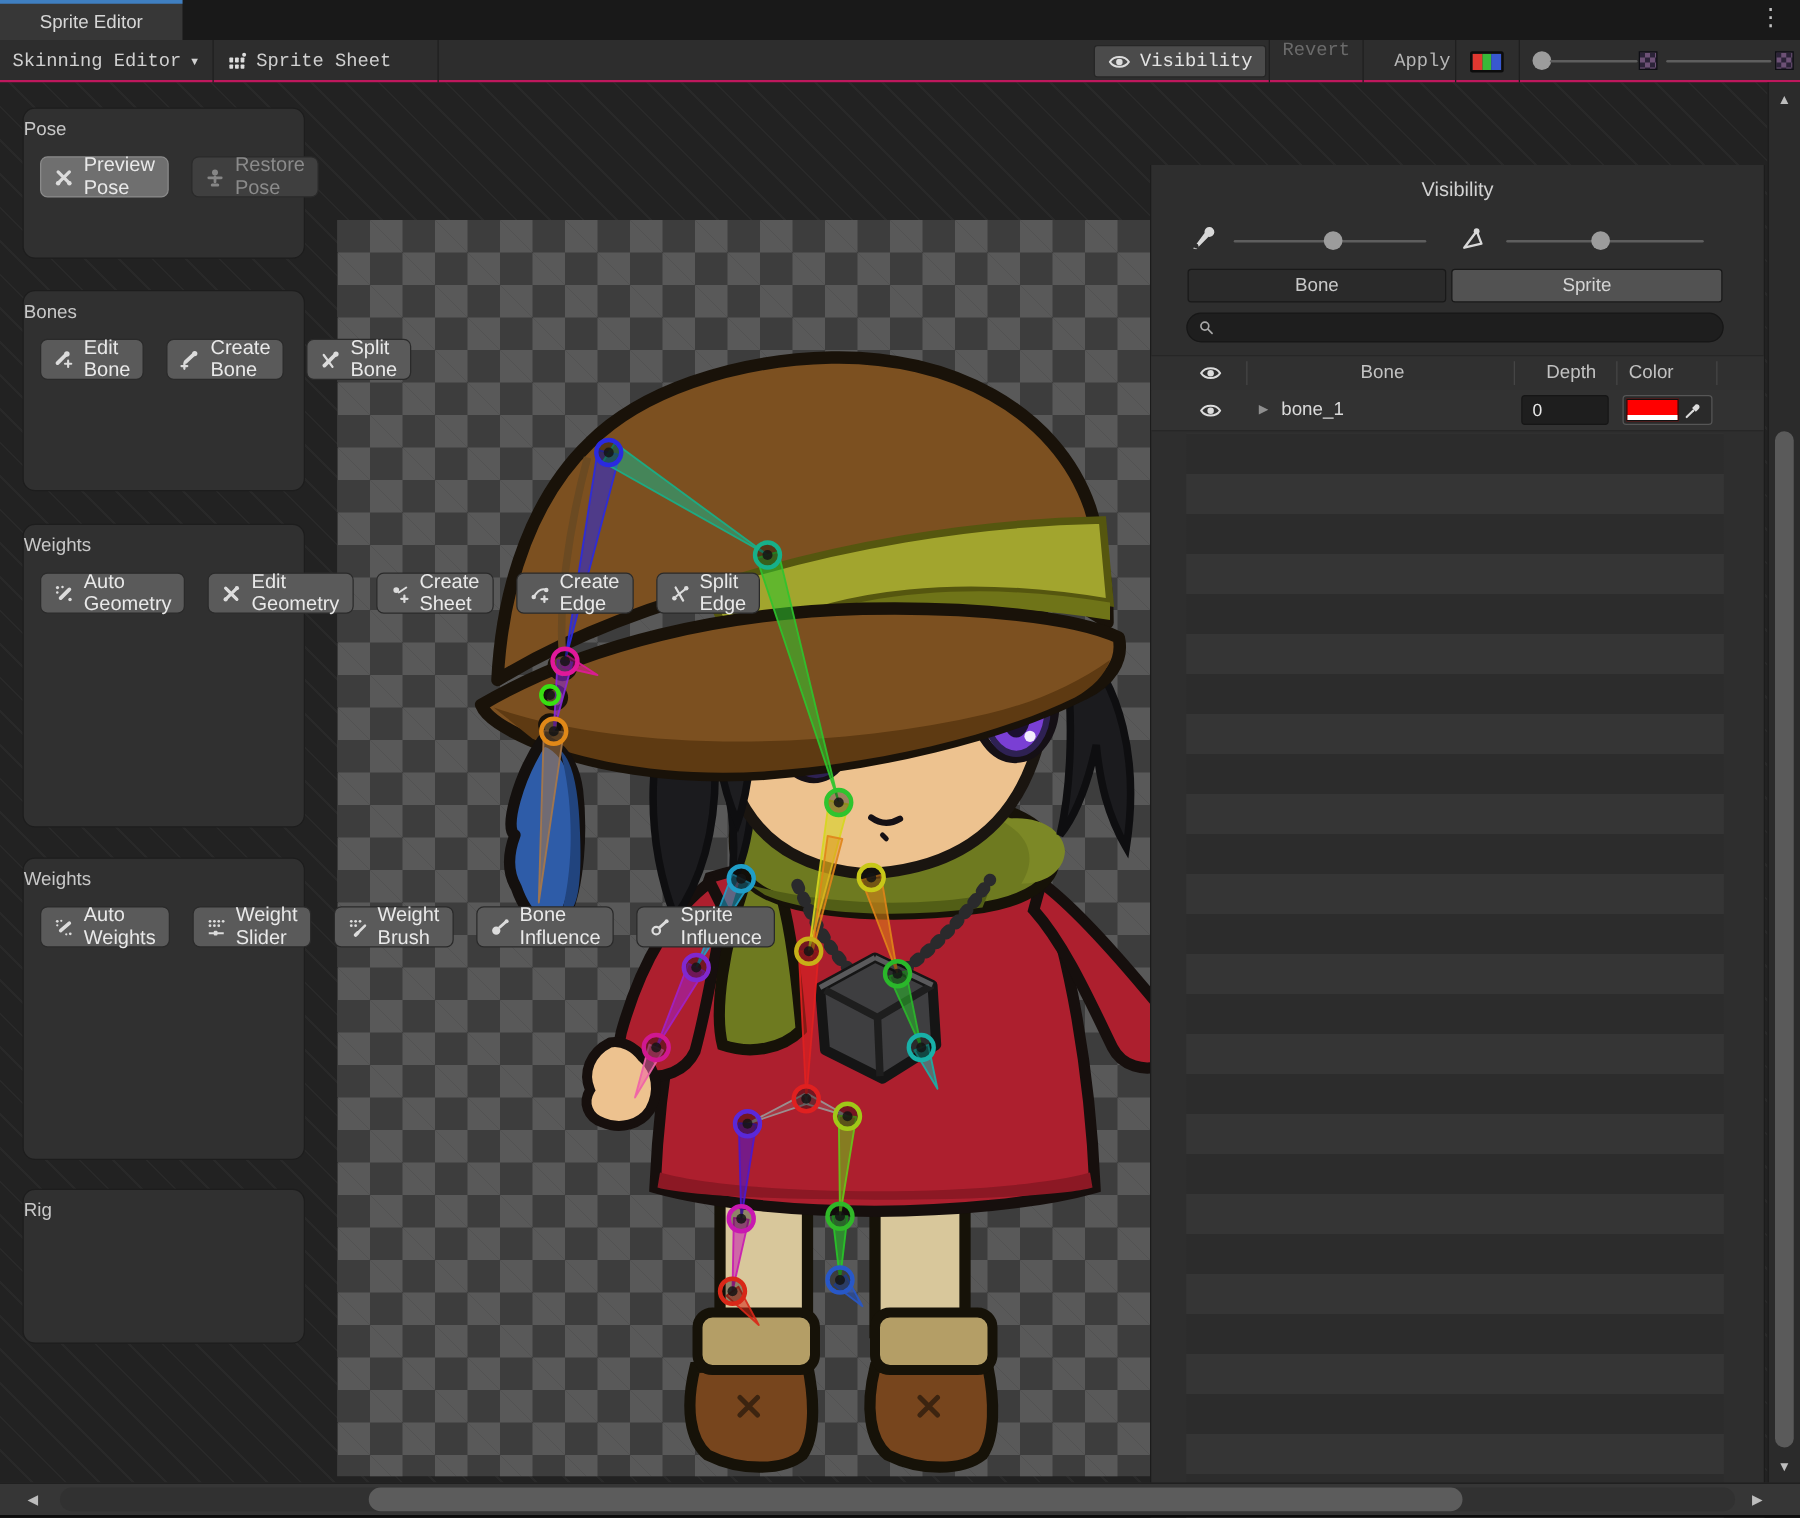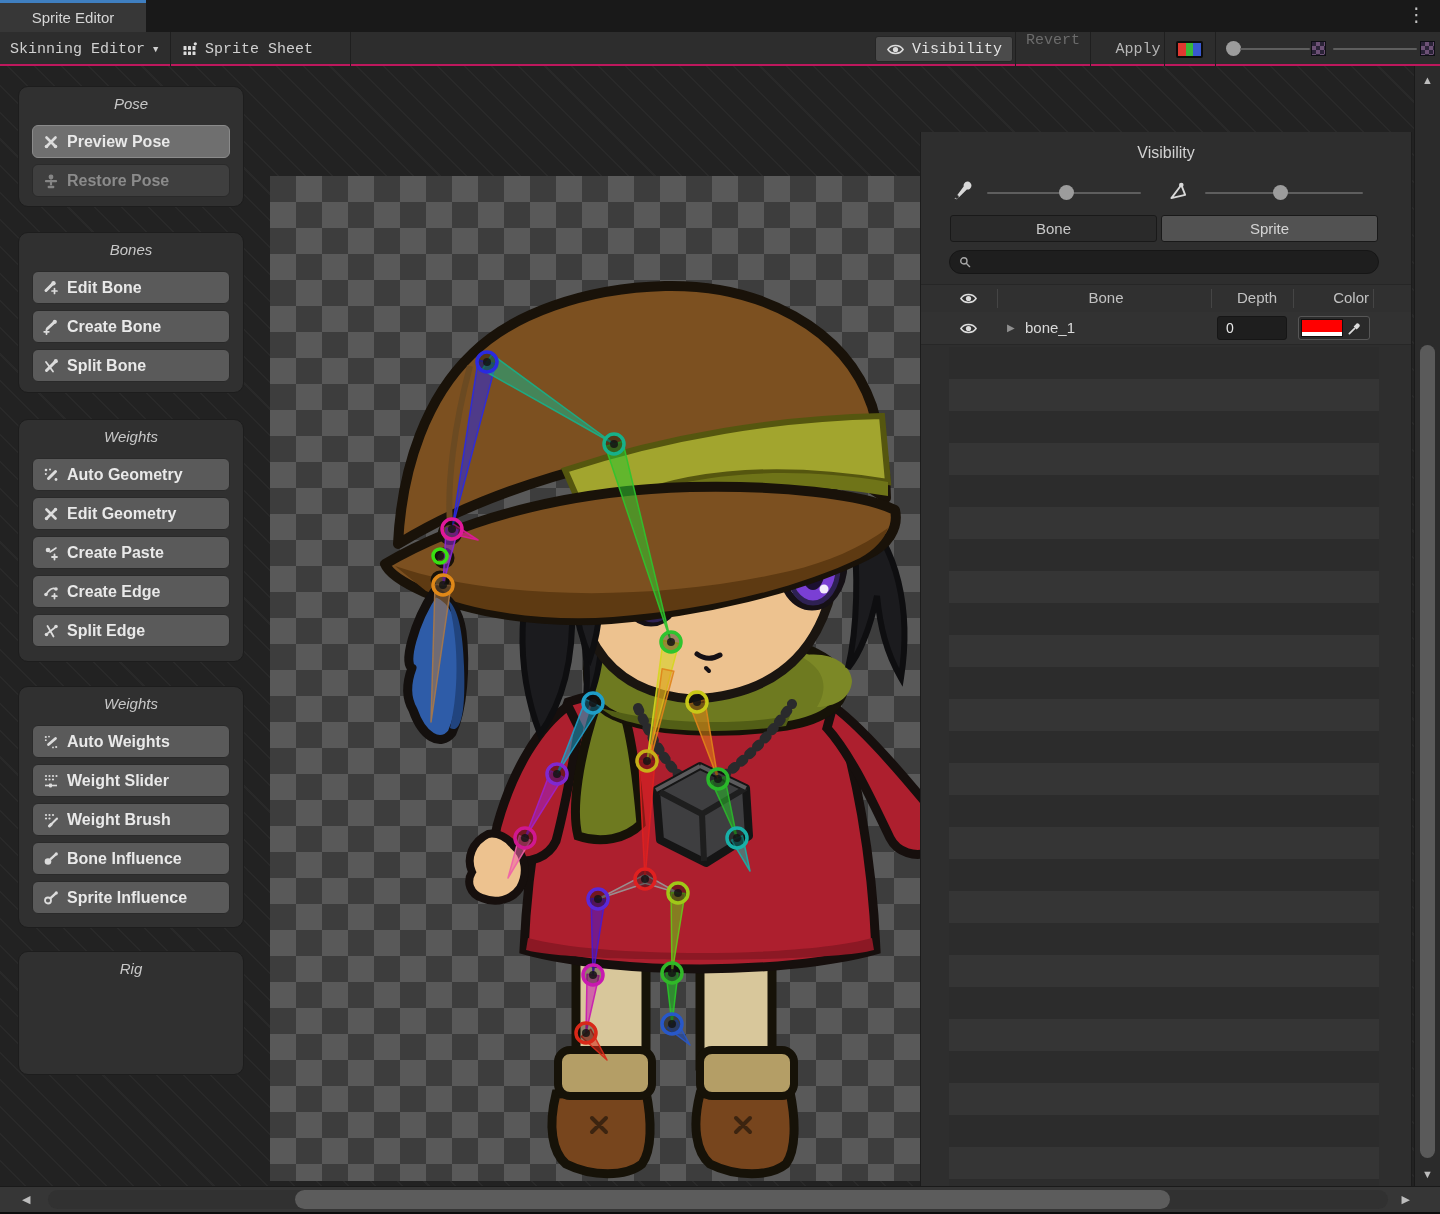--- a/index.html
+++ b/index.html
@@ -44,22 +44,22 @@
   #canvas{left:270px;top:110px;width:650px;height:1005px;background-color:#3d3d3d;
     background-image:
       linear-gradient(45deg,#595959 25%,transparent 25%,transparent 75%,#595959 75%),
       linear-gradient(45deg,#595959 25%,transparent 25%,transparent 75%,#595959 75%);
     background-size:52px 52px;background-position:0 0,26px 26px;}
   #art{position:absolute;left:0;top:0;}
 
   
   .panel{position:absolute;left:18px;width:226px;background:#303030;
     border:1px solid #1d1d1d;border-radius:10px;box-sizing:border-box;}
-  .ptitle{text-align:center;margin-top:8px;font-size:15px;color:#c8c8c8;height:20px;font-style:italic;}
-  .pbody{display:flex;flex-direction:column;gap:6px;padding:10px 13px 0 13px;font-weight:bold;}
+  .ptitle{text-align:left;margin-top:8px;font-size:15px;color:#c8c8c8;height:20px;}
+  .pbody{display:flex;flex-direction:row;gap:18px;padding:10px 13px 0 13px;}
   .tbtn{height:33px;background:#5a5a5a;border:1px solid #2a2a2a;border-radius:6px;
     box-sizing:border-box;display:flex;align-items:center;gap:8px;padding:0 10px;
     font-size:16px;color:#e9e9e9;cursor:default;}
   .tbtn.active{background:#6f6f6f;border-color:#8a8a8a;}
   .tbtn.disabled{background:#3f3f3f;color:#8b8b8b;border-color:#2a2a2a;}
   .tbtn.disabled .bicon{opacity:.45;}
   .bicon{width:16px;height:16px;display:inline-flex;flex:0 0 16px;}
 
   
   #vis-panel{left:920px;top:66px;width:492px;height:1095px;background:#2e2e2e;
@@ -416,21 +416,21 @@
         <span>Edit Geometry</span>
       </div>
       <div class="tbtn">
         <span class="bicon">
             <svg viewBox="0 0 16 16" width="16" height="16">
               <circle cx="5" cy="5" r="2.3" fill="#dcdcdc"></circle>
               <path d="M7 7 L13 3" stroke="#dcdcdc" stroke-width="1.6" stroke-linecap="round"></path>
               <path d="M11.5 9.5 v5 M9 12 h5" stroke="#dcdcdc" stroke-width="1.8" stroke-linecap="round"></path>
             </svg>
           </span>
-        <span>Create Paste</span>
+        <span>Create Sheet</span>
       </div>
       <div class="tbtn">
         <span class="bicon">
             <svg viewBox="0 0 16 16" width="16" height="16">
               <path d="M3 10.5 Q8 2.5 13 5" fill="none" stroke="#dcdcdc" stroke-width="1.6"></path>
               <circle cx="3" cy="10.5" r="1.8" fill="#dcdcdc"></circle>
               <circle cx="13" cy="5" r="1.8" fill="#dcdcdc"></circle>
               <path d="M11.5 10 v4.5 M9.2 12.2 h4.6" stroke="#dcdcdc" stroke-width="1.8" stroke-linecap="round"></path>
             </svg>
           </span>
@@ -567,21 +567,21 @@
           <svg viewBox="0 0 16 12" width="100%" height="100%">
             <path d="M1 6 C4 1.2 12 1.2 15 6 C12 10.8 4 10.8 1 6 Z" fill="none" stroke="#dcdcdc" stroke-width="1.4"></path>
             <circle cx="8" cy="6" r="2.4" fill="#dcdcdc"></circle>
           </svg>
         </span>
       <div class="hdiv" style="left:76px"></div>
       <span class="abs" style="left:120px;top:4px;width:130px;text-align:center">Bone</span>
       <div class="hdiv" style="left:290px"></div>
       <span class="abs" style="left:300px;top:4px;width:72px;text-align:center">Depth</span>
       <div class="hdiv" style="left:372px"></div>
-      <span class="abs" style="left:382px;top:4px;width:66px;text-align:right">Color</span>
+      <span class="abs" style="left:382px;top:4px;width:66px;text-align:left">Color</span>
       <div class="hdiv" style="left:452px"></div>
     </div>
 
     <div id="vis-row" class="abs">
       <span class="eye abs" style="left:38px;top:10px">
           <svg viewBox="0 0 16 12" width="100%" height="100%">
             <path d="M1 6 C4 1.2 12 1.2 15 6 C12 10.8 4 10.8 1 6 Z" fill="none" stroke="#dcdcdc" stroke-width="1.4"></path>
             <circle cx="8" cy="6" r="2.4" fill="#dcdcdc"></circle>
           </svg>
         </span>

